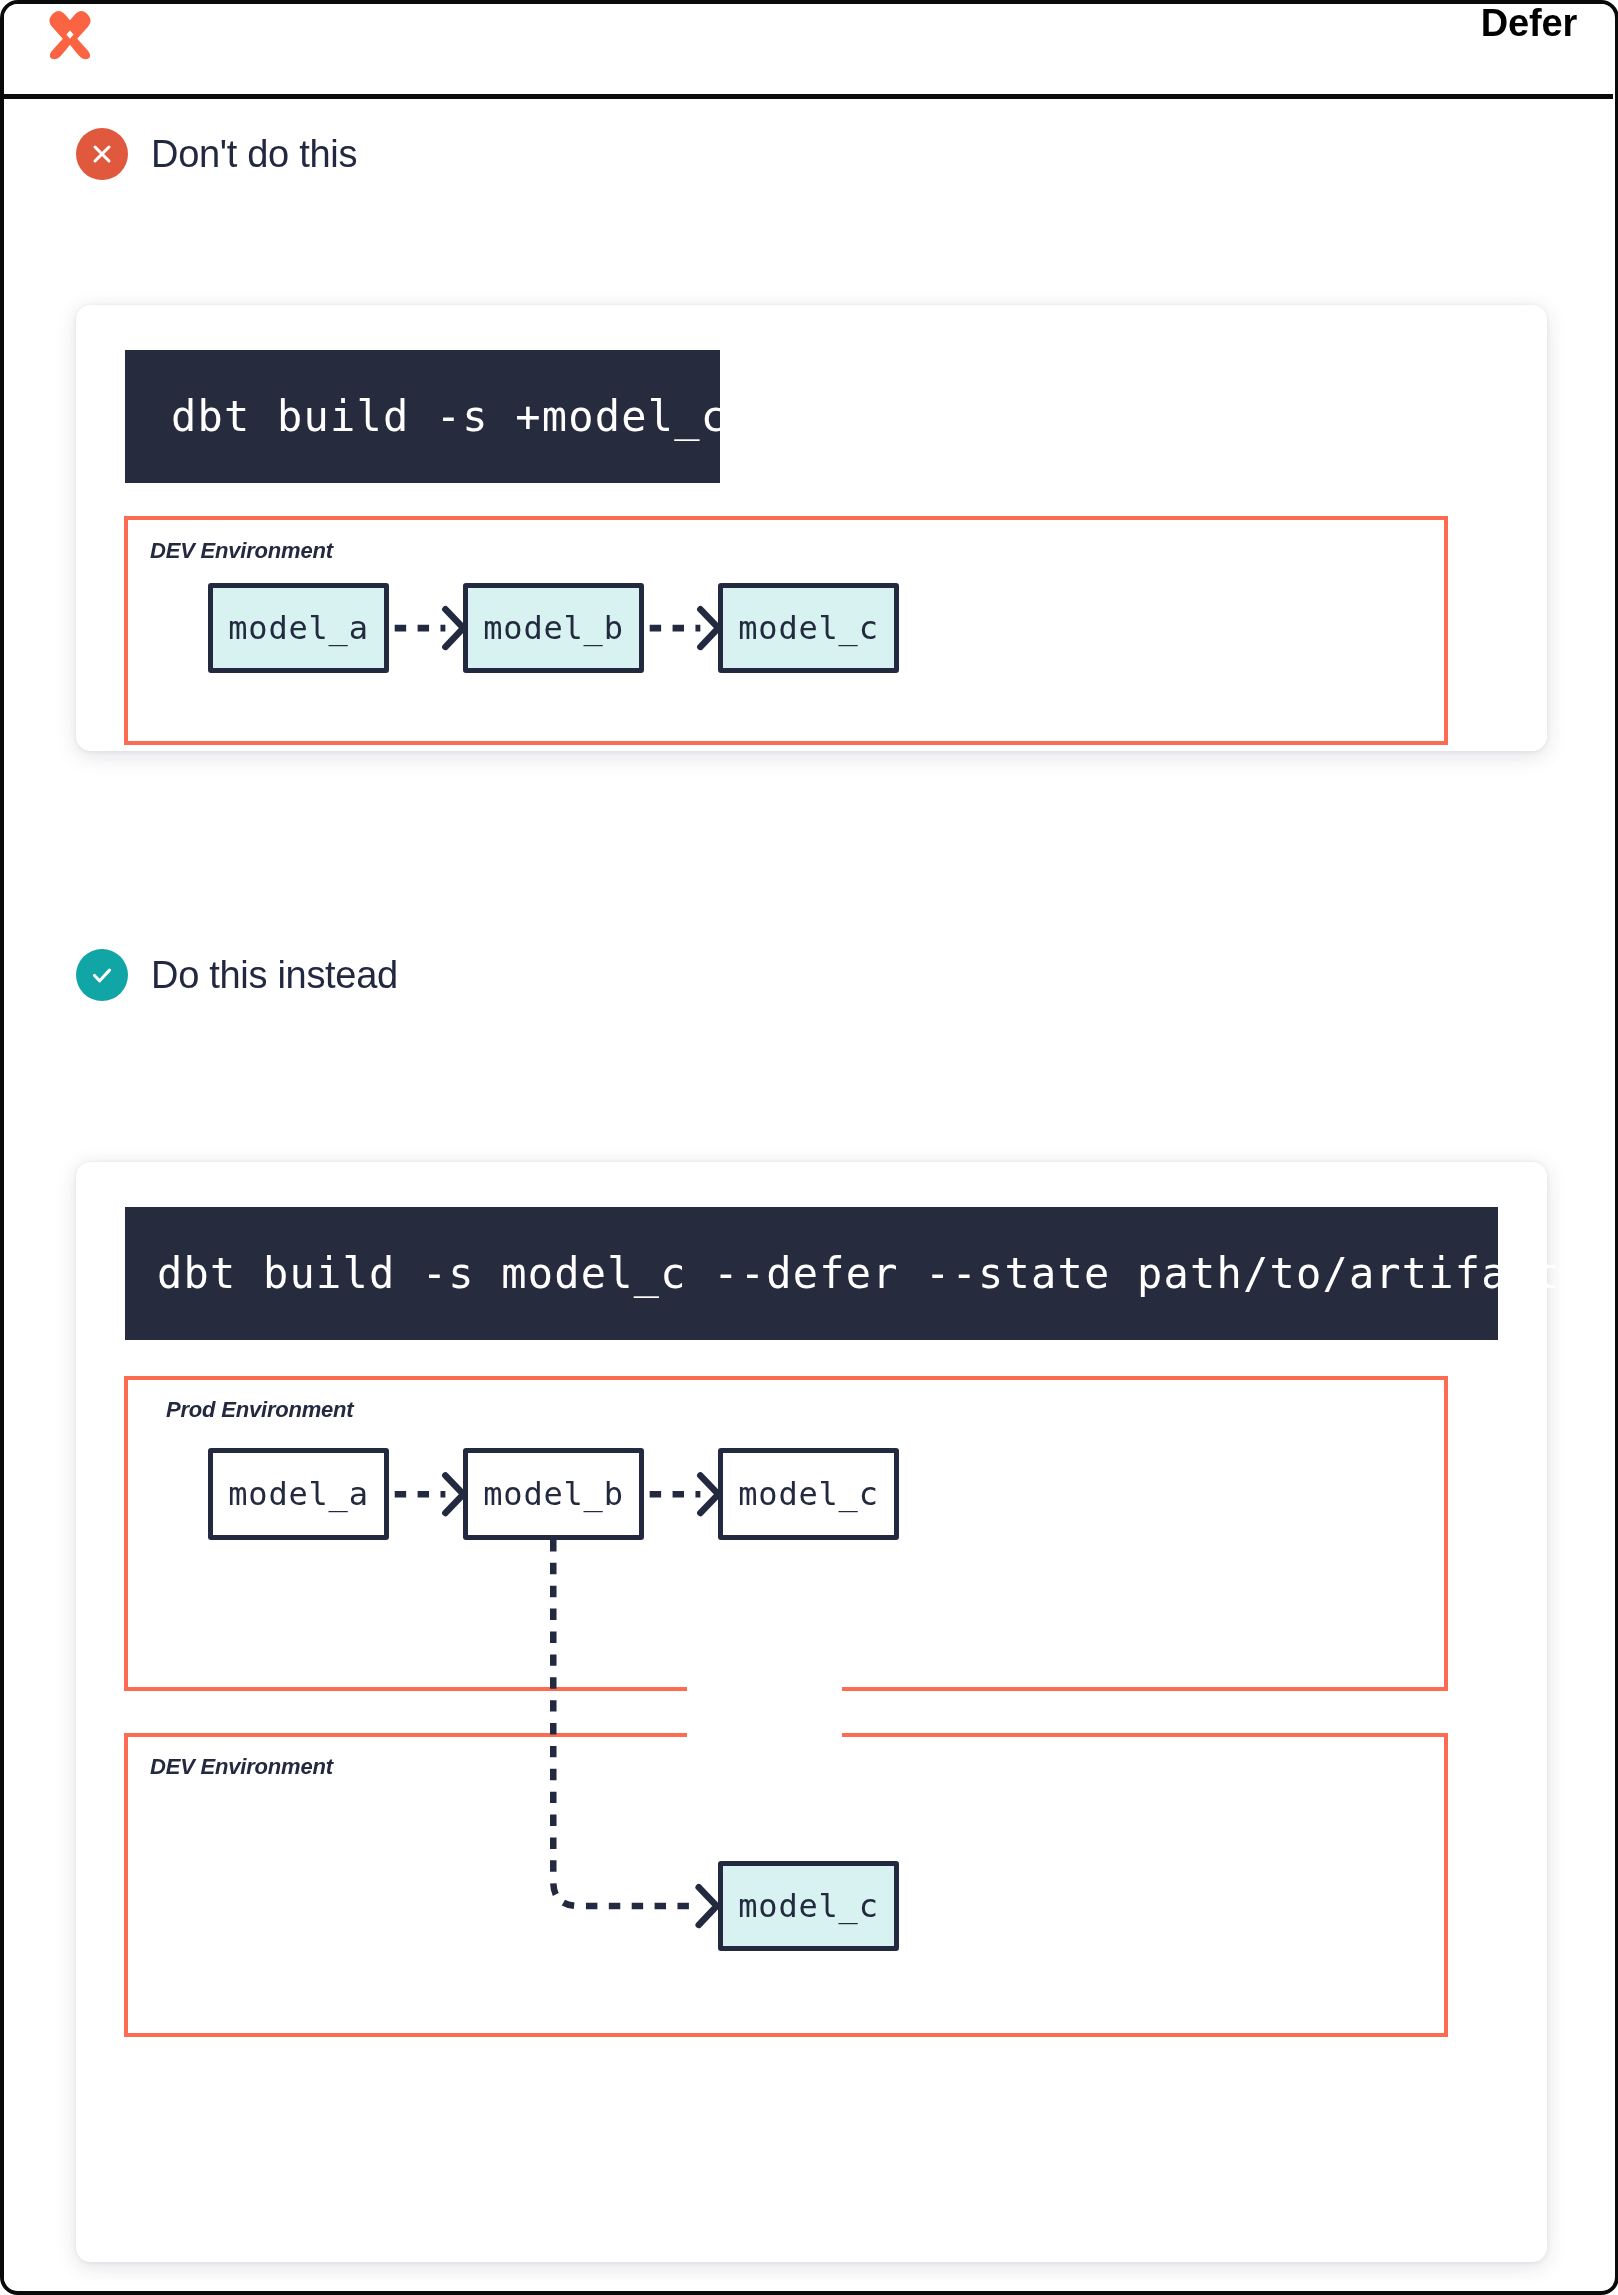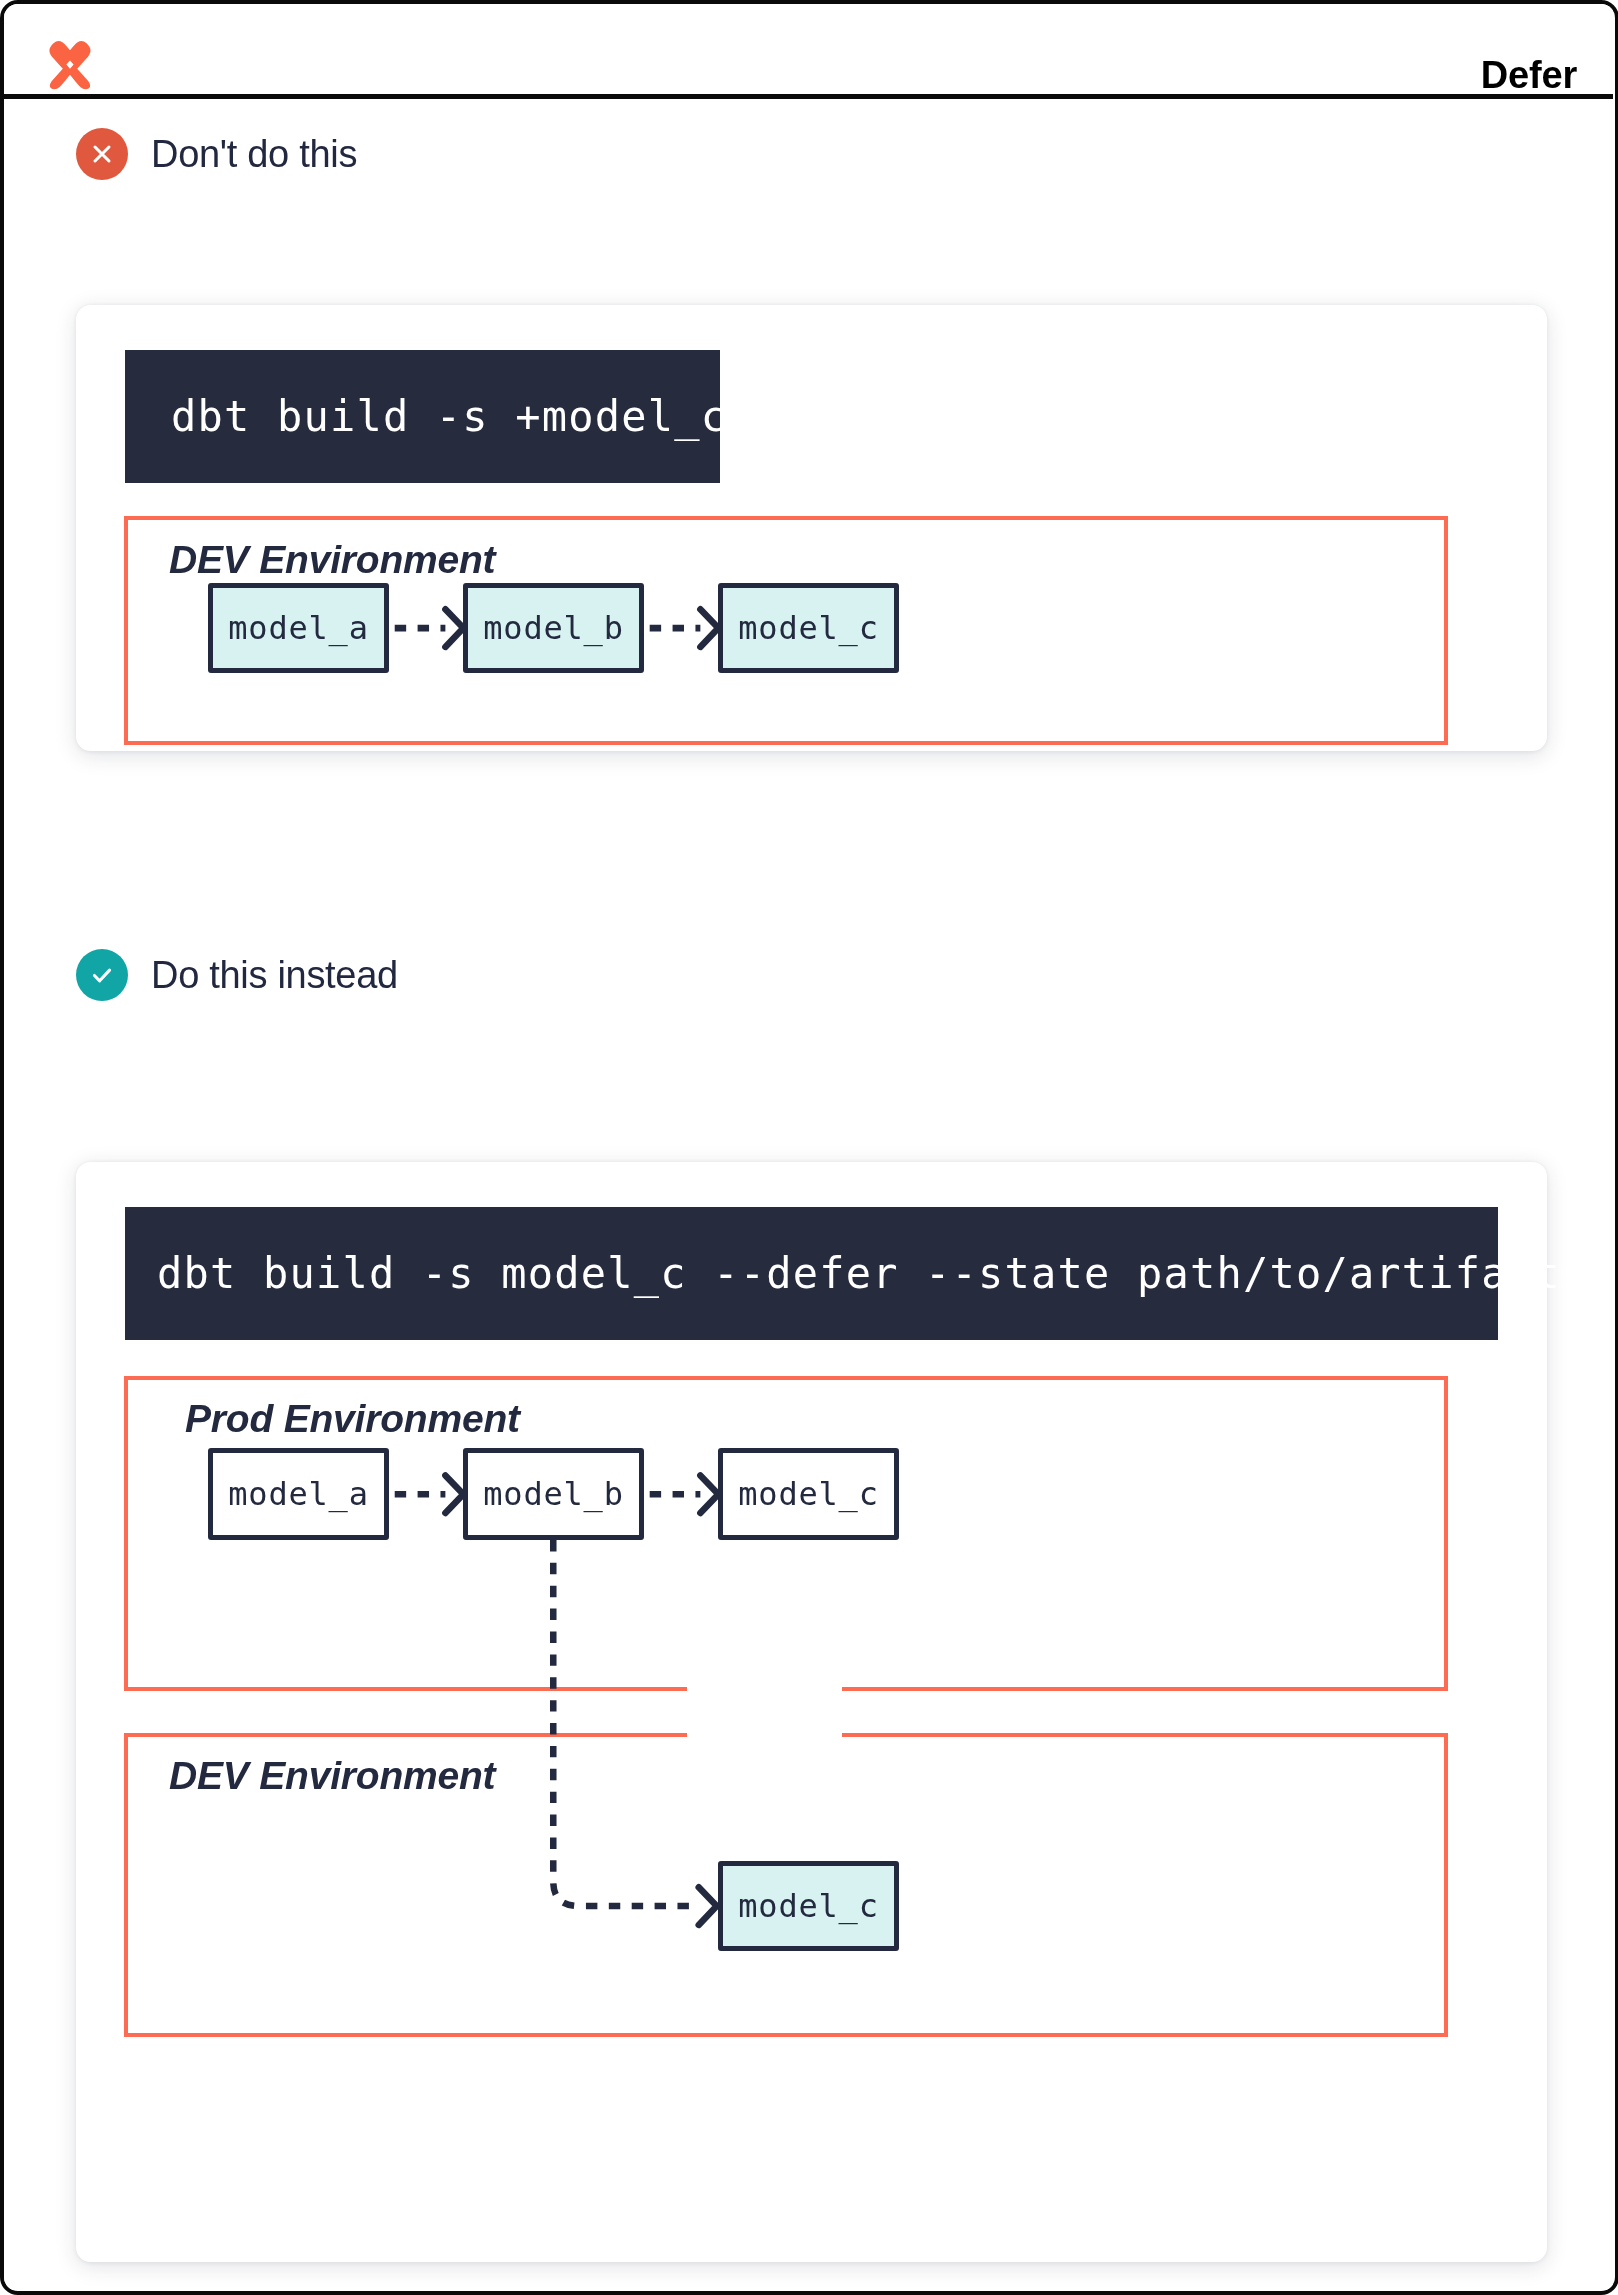--- a/index.html
+++ b/index.html
@@ -23,21 +23,21 @@
 
   
   #header {
     position: absolute;
     left: 0; top: 0;
     width: 1609px;
     height: 95px;
     background: #ffffff;
     border-bottom: 5.7px solid #0a0a0a;
     display: flex;
-    align-items: flex-end;
+    align-items: flex-start;
     justify-content: space-between;
     padding: 0 36px 0 36px;
   }
 
   #logo-wrap {
     width: 60px; height: 60px;
     display: flex; align-items: center; justify-content: center;
   }
 
   #doc-title {
@@ -108,28 +108,27 @@
   }
 
   
   .env-box {
     position: absolute;
     border: 4.1px solid #fc6b52;
     background: transparent;
   }
   .env-label {
     position: absolute;
-    font-size: 39px;
+    font-size: 22px;
     font-style: italic;
     font-weight: 600;
     color: #232a40;
     letter-spacing: -0.2px;
     white-space: nowrap;
     line-height: 1;
-    margin-left: 19px;
   }
 
   
   .border-gap {
     position: absolute;
     background: #ffffff;
   }
 
   
   .model-node {

